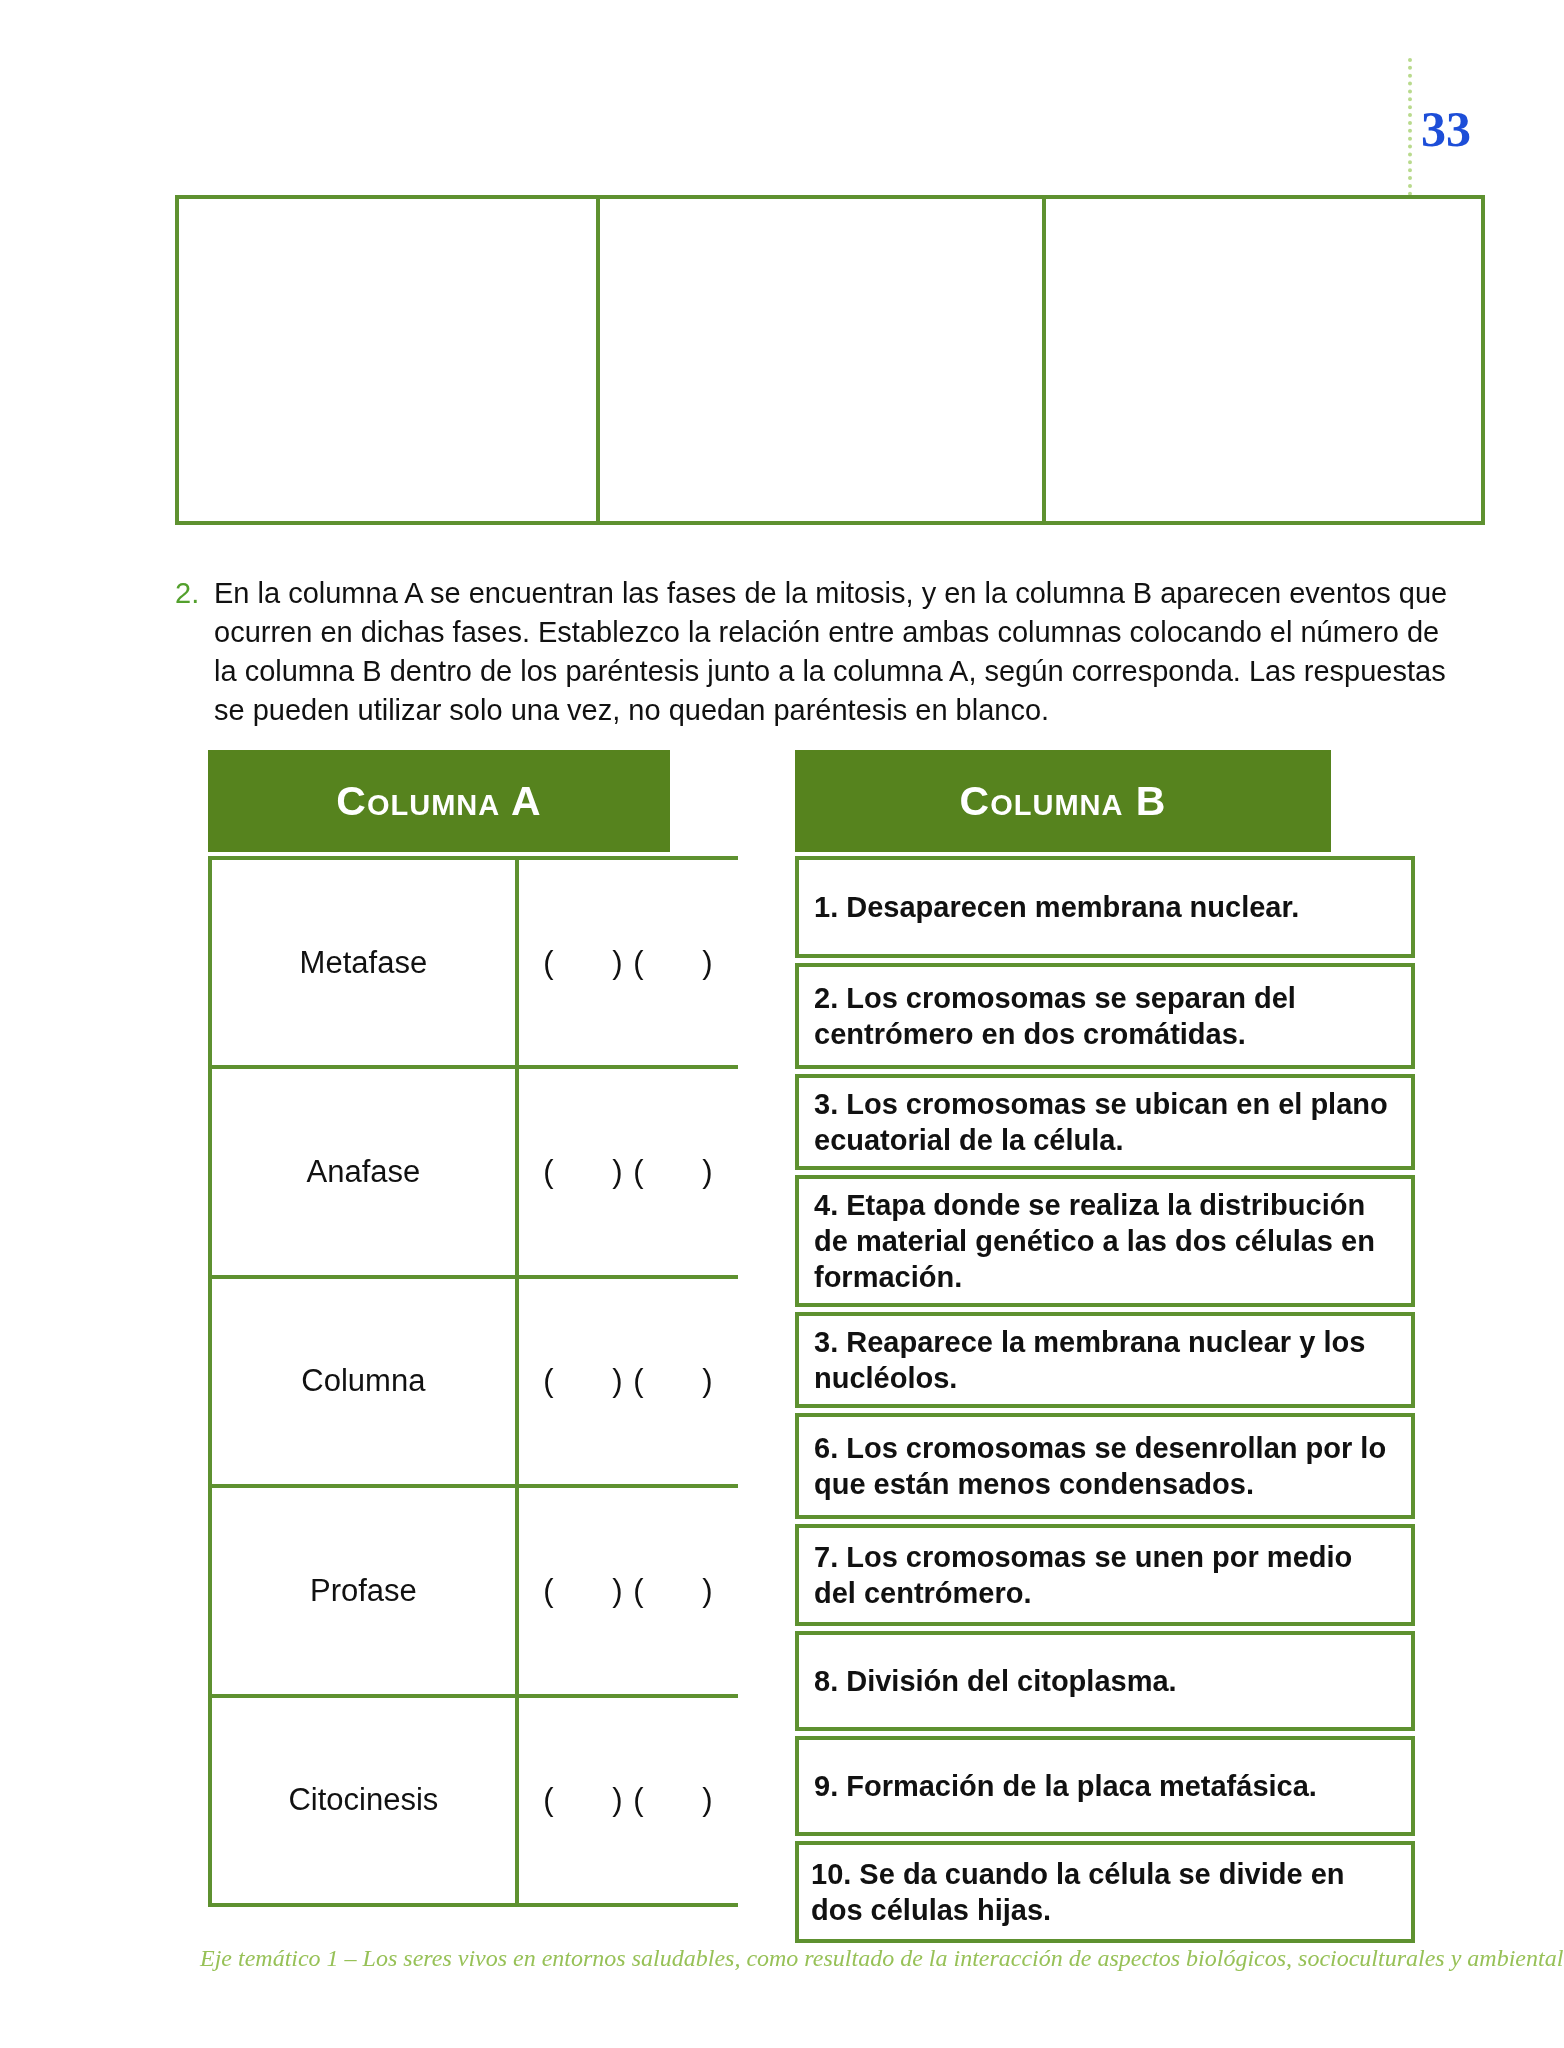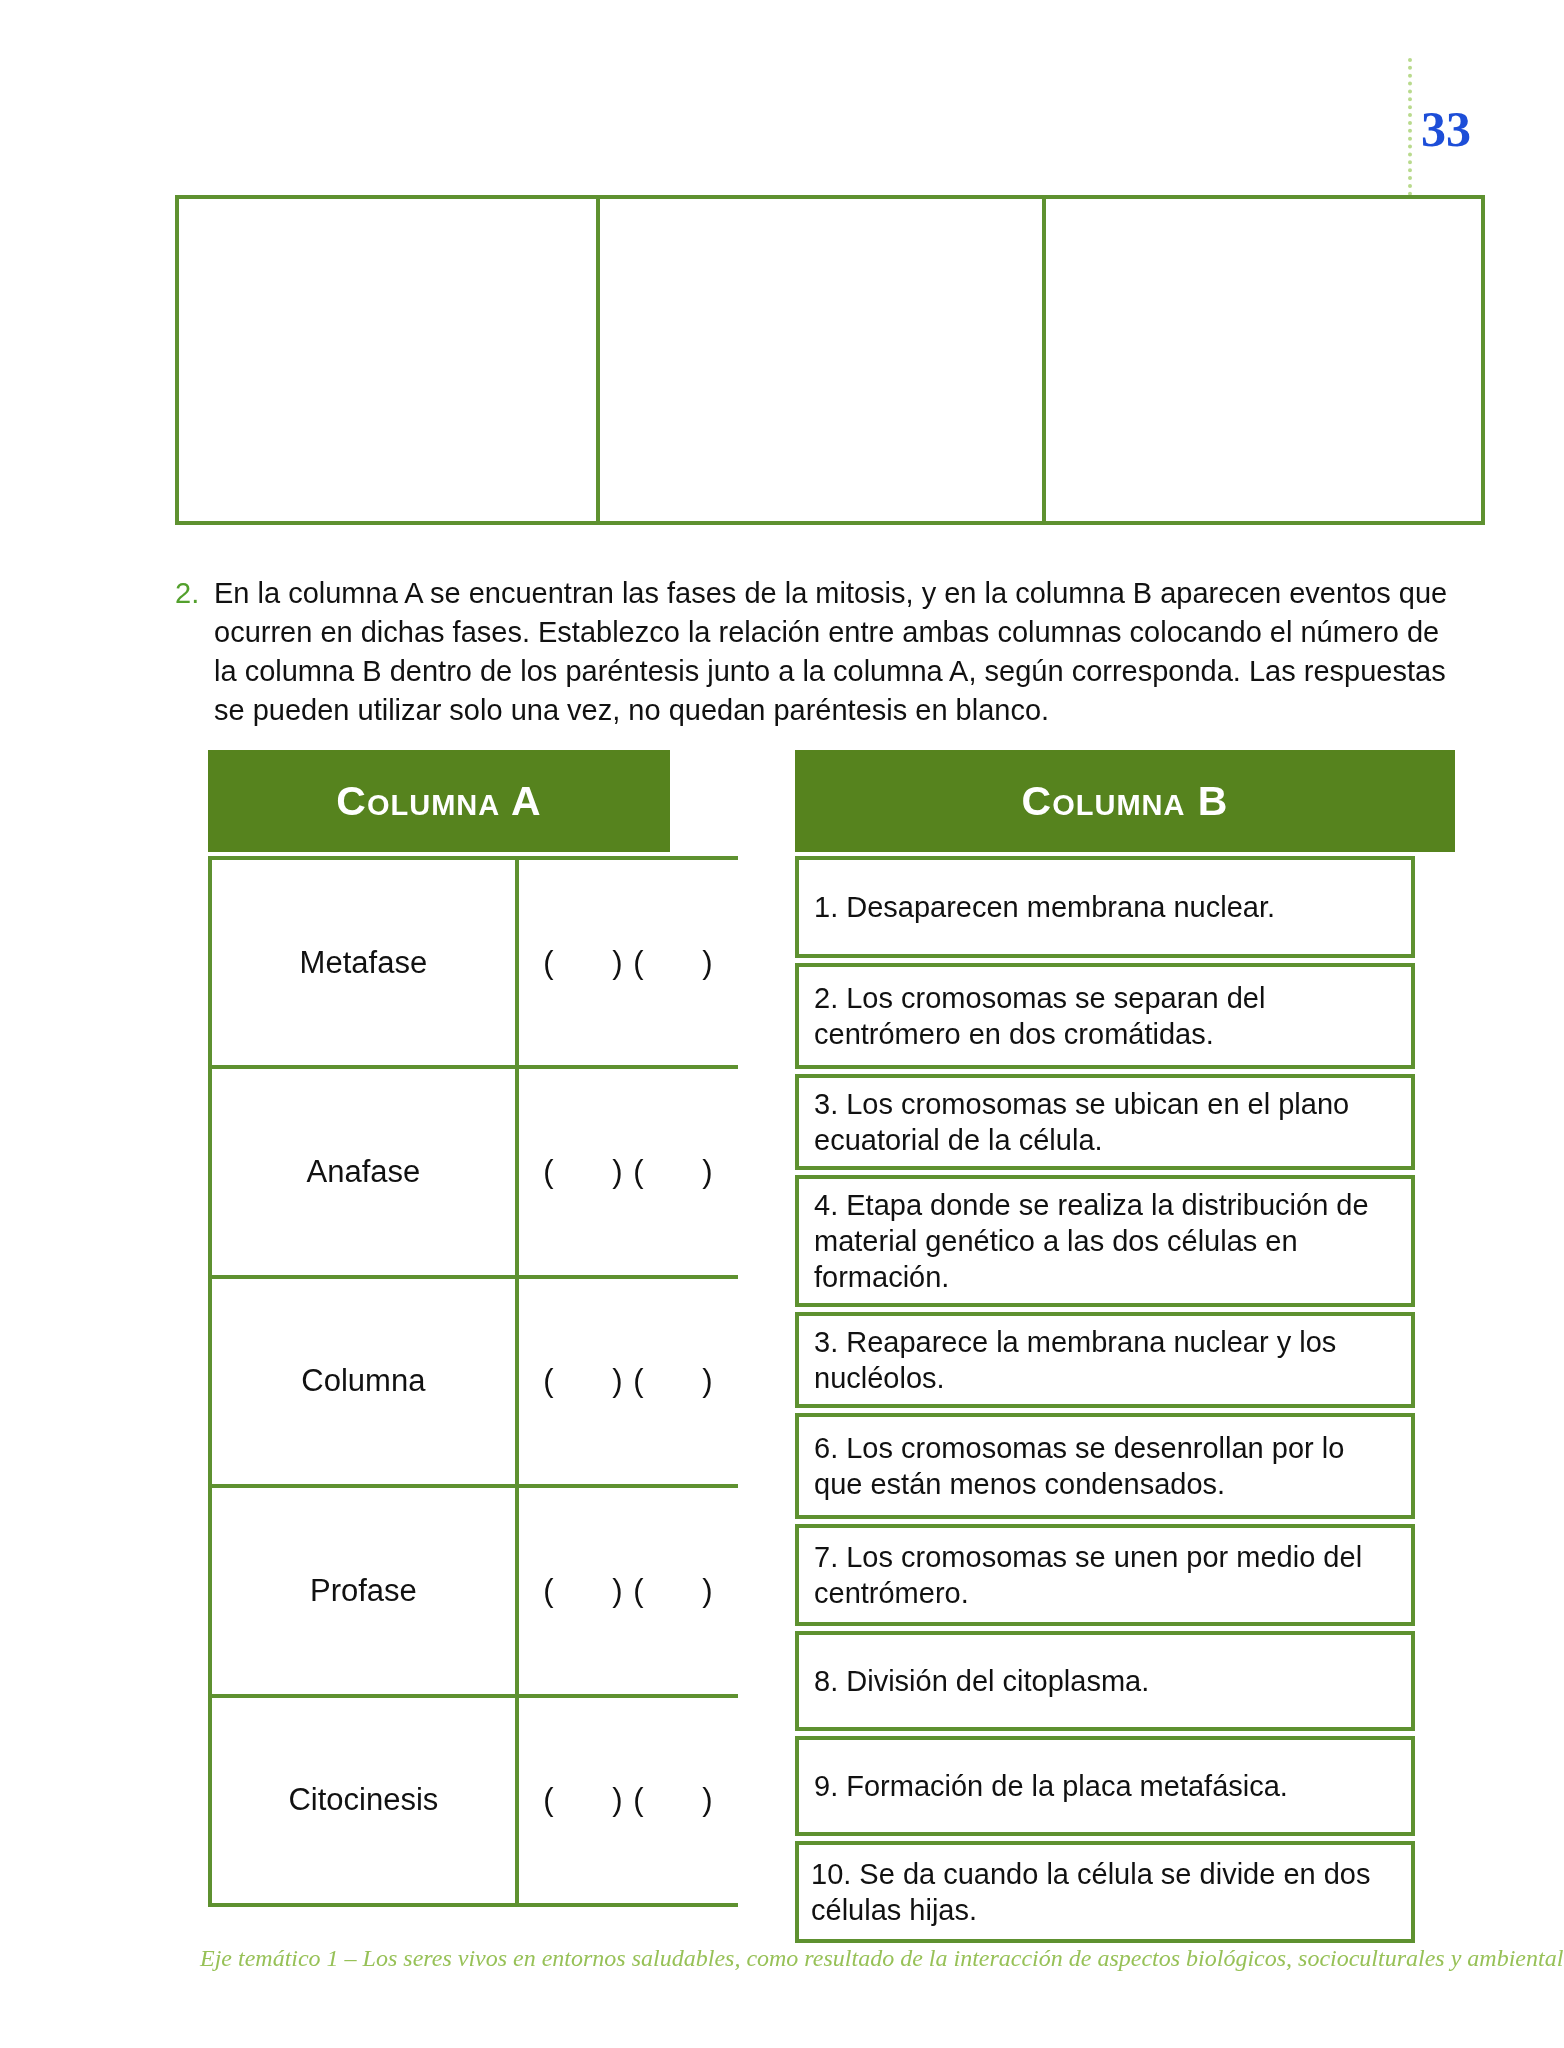--- a/index.html
+++ b/index.html
@@ -57,21 +57,21 @@
     display:flex; align-items:center; justify-content:center;
     color:#ffffff;
   }
   .col-header .title {
     font-variant:small-caps;
     font-weight:bold;
     font-size:41px;
     letter-spacing:1px;
   }
   #col-a-header { left:208px; top:750px; width:462px;text-align:center; }
-  #col-b-header { left:795px; top:750px; width:660px; }
+  #col-b-header { left:795px; top:750px; width:536px; }
 
   
   #col-a-table {
     left:208px; top:856px; width:530px; height:1051px;
     background:#5e9130;
     border:4px solid #5e9130;
     box-sizing:border-box;
     display:grid;
     grid-template-columns:58% 42%;
     grid-auto-rows:1fr;
@@ -80,21 +80,21 @@
   #col-a-table .a-cell {
     background:#ffffff;
     display:flex; align-items:center; justify-content:center;
     font-size:31px;
   }
   #col-a-table .answer { white-space:pre; letter-spacing:1px; }
 
   
   #col-b-list {
     left:795px; top:856px; width:620px;
-    display:flex; flex-direction:column; gap:5px;
+    display:flex; flex-direction:column; gap:5px;font-weight:bold;
   }
   .b-cell {
     border:4px solid #5e9130;
     background:#ffffff;
     box-sizing:border-box;
     display:flex; align-items:center;
     padding:8px 15px;
     font-size:29px; line-height:36px;
   }
   .b-cell:nth-child(1){ min-height:102px; }

